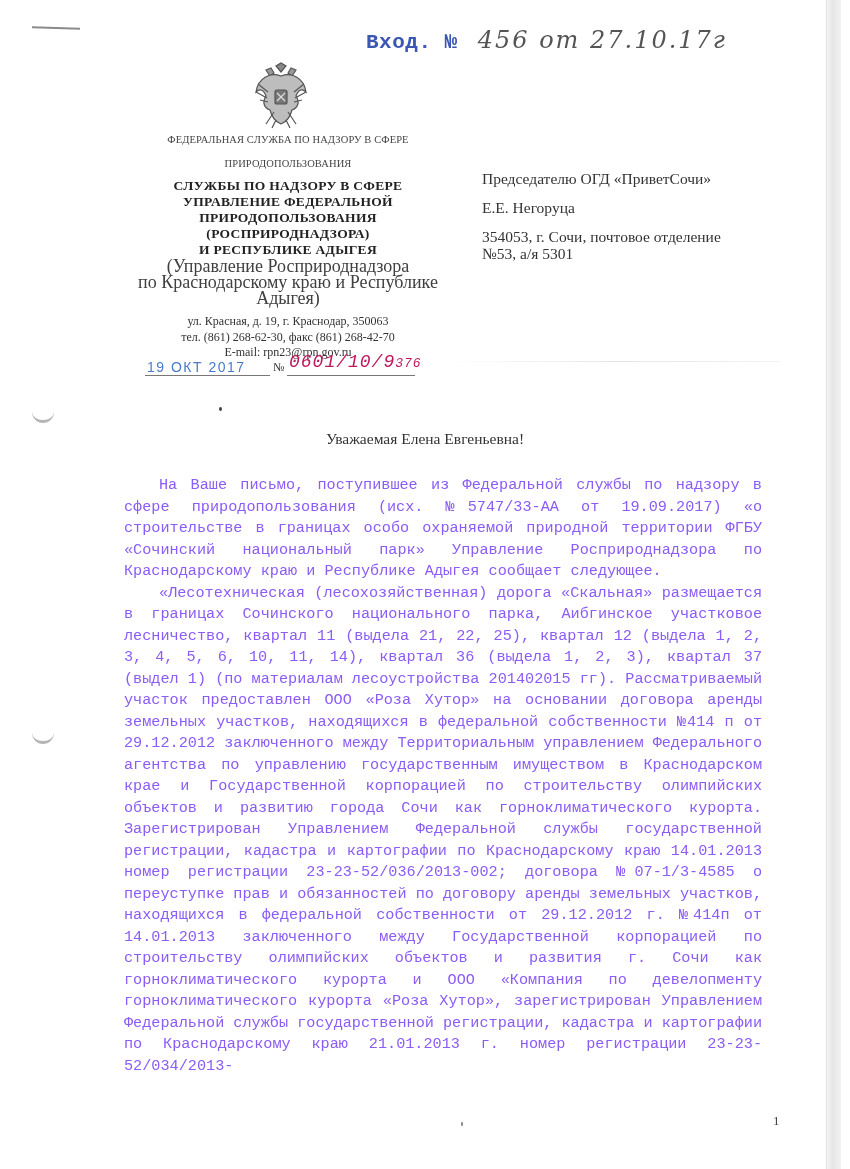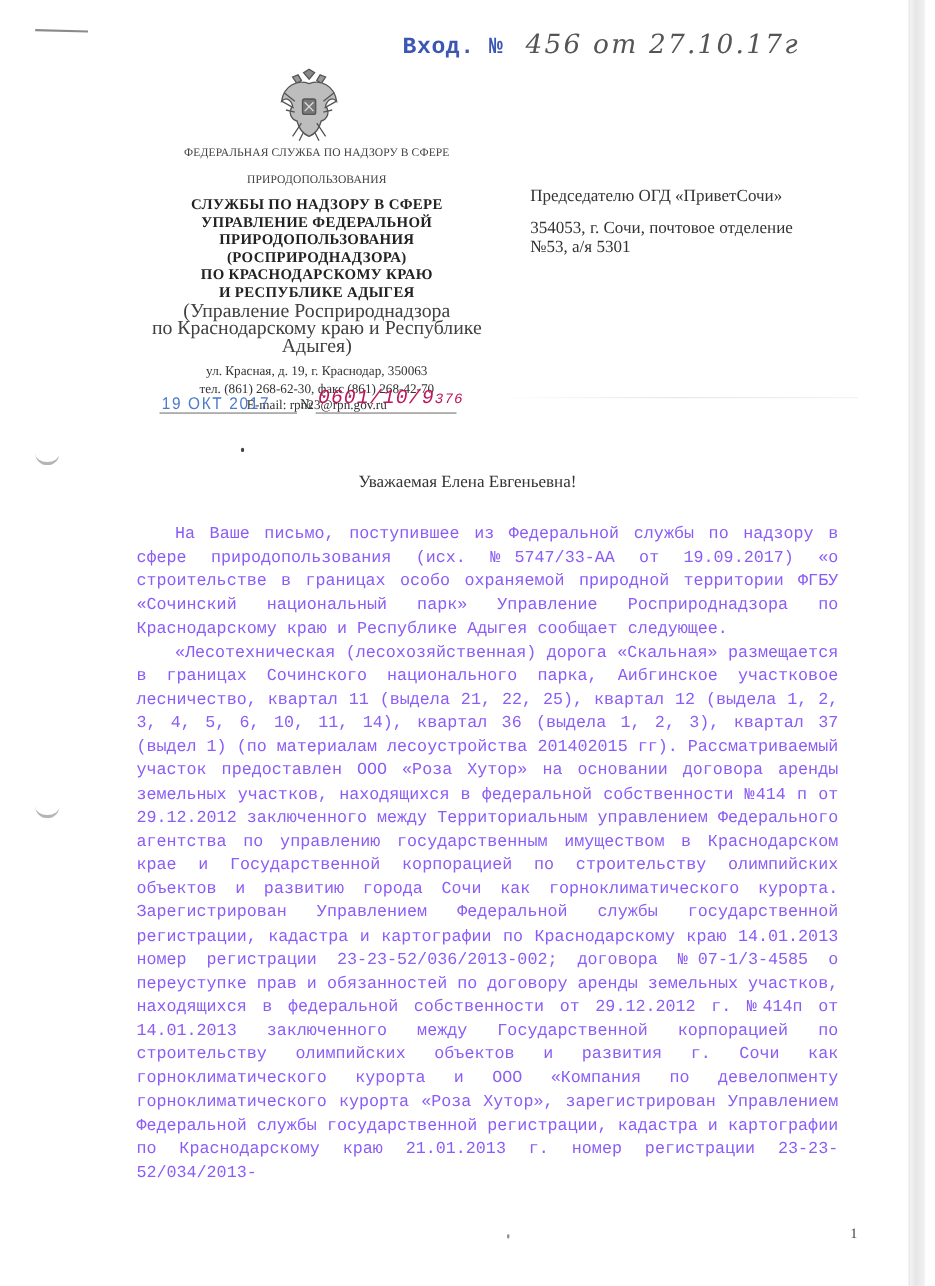--- a/index.html
+++ b/index.html
@@ -139,21 +139,20 @@
 </div>
 
 <div class="left-block">
   <div class="agency-small">ФЕДЕРАЛЬНАЯ СЛУЖБА ПО НАДЗОРУ В СФЕРЕ</div>
   <div class="agency-small">ПРИРОДОПОЛЬЗОВАНИЯ</div>
   <div class="agency-bold">
     <div>СЛУЖБЫ ПО НАДЗОРУ В СФЕРЕ</div>
     <div>УПРАВЛЕНИЕ ФЕДЕРАЛЬНОЙ</div>
     <div>ПРИРОДОПОЛЬЗОВАНИЯ</div>
     <div>(РОСПРИРОДНАДЗОРА)</div>
-    <div>ПО КРАСНОДАРСКОМУ КРАЮ</div>
     <div>И РЕСПУБЛИКЕ АДЫГЕЯ</div>
   </div>
   <div class="agency-paren">
     <div>(Управление Росприроднадзора</div>
     <div>по Краснодарскому краю и Республике Адыгея)</div>
   </div>
   <div class="agency-contacts">
     <div>ул. Красная, д. 19, г. Краснодар, 350063</div>
     <div>тел. (861) 268-62-30, факс (861) 268-42-70</div>
     <div>E-mail: rpn23@rpn.gov.ru</div>
@@ -164,20 +163,21 @@
   <span class="date-stamp">19 ОКТ 2017</span>
   <div class="date-line"></div>
   <span class="num-sign">№</span>
   <span class="outgoing-number"><span>0601/10/9</span><span class="small">376</span></span>
   <div class="num-line"></div>
 </div>
 <div class="dot-mark"></div>
 
 <div class="recipient">
   <div class="r-line">Председателю ОГД «ПриветСочи»</div>
+  <div class="r-line">Е.Е. Негоруца</div>
   <div class="r-addr">354053, г. Сочи, почтовое отделение</div>
   <div class="r-addr">№53, а/я 5301</div>
 </div>
 <div class="faint-line"></div>
 
 <div class="salutation">Уважаемая Елена Евгеньевна!</div>
 <div class="body-text">
   <p>На Ваше письмо, поступившее из Федеральной службы по надзору в сфере природопользования (исх. №5747/33-АА от 19.09.2017) «о строительстве в границах особо охраняемой природной территории ФГБУ «Сочинский национальный парк» Управление Росприроднадзора по Краснодарскому краю и Республике Адыгея сообщает следующее.</p>
   <p>«Лесотехническая (лесохозяйственная) дорога «Скальная» размещается в границах Сочинского национального парка, Аибгинское участковое лесничество, квартал 11 (выдела 21, 22, 25), квартал 12 (выдела 1, 2, 3, 4, 5, 6, 10, 11, 14), квартал 36 (выдела 1, 2, 3), квартал 37 (выдел 1) (по материалам лесоустройства 201402015 гг). Рассматриваемый участок предоставлен ООО «Роза Хутор» на основании договора аренды земельных участков, находящихся в федеральной собственности №414 п от 29.12.2012 заключенного между Территориальным управлением Федерального агентства по управлению государственным имуществом в Краснодарском крае и Государственной корпорацией по строительству олимпийских объектов и развитию города Сочи как горноклиматического курорта. Зарегистрирован Управлением Федеральной службы государственной регистрации, кадастра и картографии по Краснодарскому краю 14.01.2013 номер регистрации 23-23-52/036/2013-002; договора №07-1/3-4585 о переуступке прав и обязанностей по договору аренды земельных участков, находящихся в федеральной собственности от 29.12.2012 г. №414п от 14.01.2013 заключенного между Государственной корпорацией по строительству олимпийских объектов и развития г. Сочи как горноклиматического курорта и ООО «Компания по девелопменту горноклиматического курорта «Роза Хутор», зарегистрирован Управлением Федеральной службы государственной регистрации, кадастра и картографии по Краснодарскому краю 21.01.2013 г. номер регистрации 23-23-52/034/2013-</p>
 </div>

